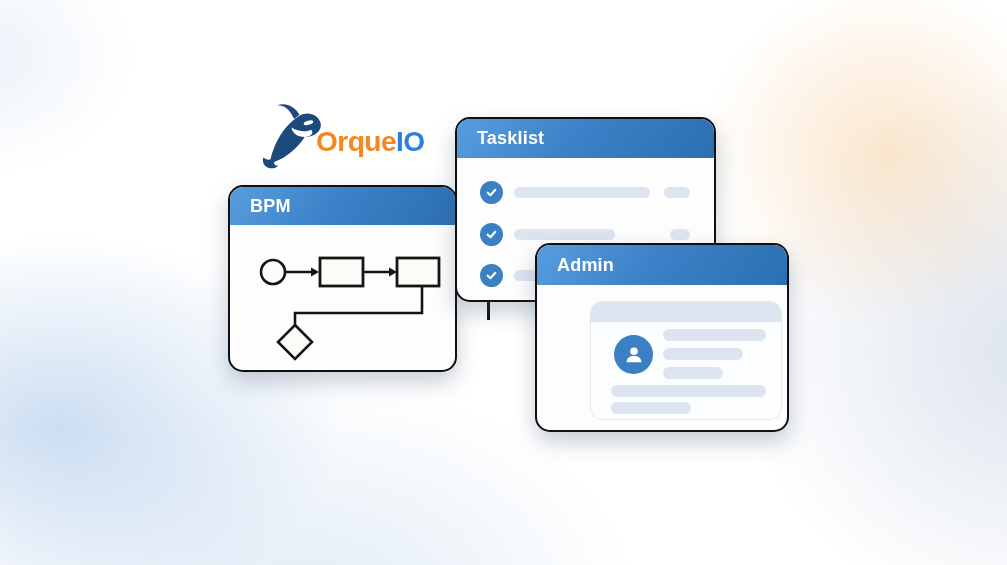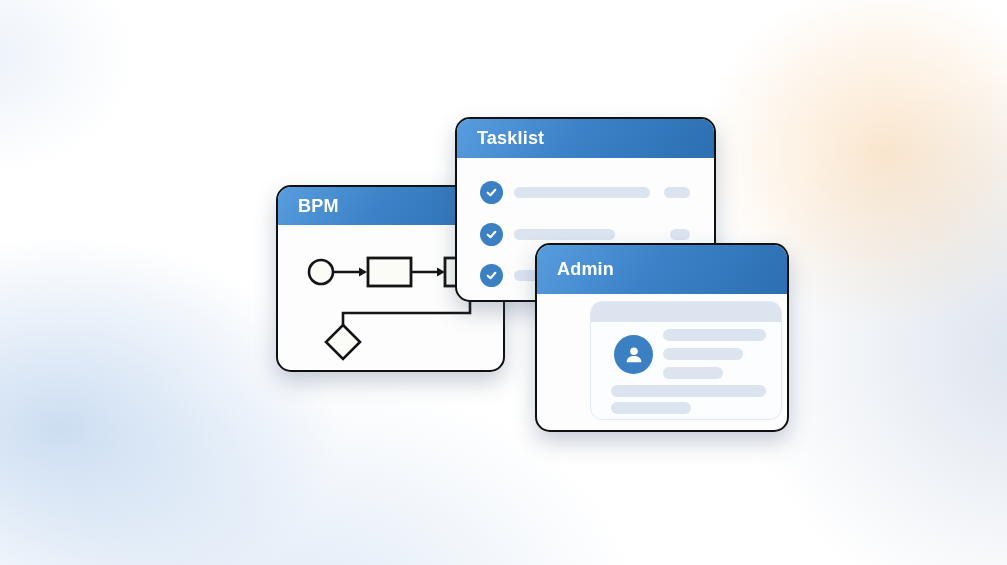--- a/index.html
+++ b/index.html
@@ -35,24 +35,45 @@
   .cbar{width:9px;background:#3a82c4;border-radius:3px;}
   #cockpit-chart{position:absolute;left:20px;top:50px;width:112px;height:106px;
     display:flex;align-items:flex-end;gap:5px;}
   .tiny{font-size:0;line-height:0;}
 </style>
 </head>
 <body>
 
 <div id="stage">
 
+  <div style="position:absolute;left:258px;top:100px;width:180px;height:70px;">
+    <span class="tiny" style="position:absolute;left:0;top:2px;">
+      <svg width="68" height="68" viewBox="0 0 64 64">
+
+        <path d="M16 62 C9 64 3 59 5 52 C8 55 12 55 16 52 C14 57 15 60 19 60 Z" fill="#1c4a7d"></path>
+
+        <path d="M30 40 C29 49 24 54 17 55 C23 47 25 43 27 37 Z" fill="#1c4a7d"></path>
+
+        <path d="M11 58 C14 42 22 24 39 13 C47 8 57 12 59 20 C60.5 27 53 33 44 33 C36 45 26 53 11 58 Z" fill="#1c4a7d"></path>
+
+        <path d="M34 16 C30 7 25 3 18 3 C27 0 35 5 39 12 Z" fill="#1c4a7d"></path>
+
+        <path d="M44 33 C37 33 32 29 31.5 24 C38 28 45 28.5 50 26 C53 29 50 32.5 44 33 Z" fill="#ffffff"></path>
+
+        <ellipse cx="47.5" cy="19.5" rx="4.6" ry="2" transform="rotate(-14 47.5 19.5)" fill="#ffffff"></ellipse>
+      </svg>
+    </span>
+    <span style="position:absolute;left:58px;top:26px;font-size:28px;font-weight:bold;letter-spacing:-.5px;">
+      <span style="color:#F6861F;">Orque</span><span style="color:#2B80DC;">IO</span>
+    </span>
+  </div>
 
   <div style="position:absolute;left:487px;top:294px;width:2.5px;height:26px;background:#101010;z-index:1;"></div>
 
-  <div class="card" style="left:228px;top:185px;width:225px;height:183px;z-index:1;margin-left:48px;">
+  <div class="card" style="left:228px;top:185px;width:225px;height:183px;z-index:1;">
     <div class="card-header" style="height:38px;font-size:18px;">
       <span>BPM</span>
     </div>
     <span class="tiny" style="position:absolute;left:0;top:0;">
       <svg width="225" height="183" viewBox="0 0 225 183">
         <circle cx="43" cy="85" r="12" fill="#fbfbf8" stroke="#141414" stroke-width="2.6"></circle>
         <line x1="55" y1="85" x2="81" y2="85" stroke="#141414" stroke-width="2.4"></line>
         <polygon points="81,80.5 89,85 81,89.5" fill="#141414"></polygon>
         <rect x="90" y="71" width="43" height="28" fill="#fbfbf8" stroke="#141414" stroke-width="2.8"></rect>
         <line x1="133" y1="85" x2="159" y2="85" stroke="#141414" stroke-width="2.4"></line>
@@ -93,21 +114,21 @@
       <div class="check-circle" style="left:23px;top:145px;">
         <svg viewBox="0 0 24 24">
             <path d="M5 12.5 L10 17 L19 7" stroke="#fff" stroke-width="4" fill="none" stroke-linecap="round" stroke-linejoin="round"></path>
           </svg>
       </div>
       <div class="bar" style="left:57px;top:151px;width:136px;"></div>
     </div>
   </div>
 
   <div class="card" style="left:535px;top:243px;width:250px;height:185px;z-index:3;">
-    <div class="card-header" style="height:49px;font-size:18px;">
+    <div class="card-header" style="height:40px;font-size:18px;">
       <span>Admin</span>
     </div>
     <div style="position:absolute;left:53px;top:56px;width:190px;height:117px;border-radius:12px;background:#fcfdfe;border:1px solid #e3e9f3;">
       <div style="position:absolute;left:0;top:0;right:0;height:20px;background:#dce4f0;border-radius:11px 11px 0 0;"></div>
       <div style="position:absolute;left:23px;top:33px;width:39px;height:39px;border-radius:50%;background:#3a80c3;display:flex;align-items:center;justify-content:center;">
         <svg width="26" height="26" viewBox="0 0 24 24">
           <circle cx="12" cy="8.6" r="3.5" fill="#fff"></circle>
           <path d="M5.2 18.6 C5.2 14.6 8.3 12.9 12 12.9 C15.7 12.9 18.8 14.6 18.8 18.6 Z" fill="#fff"></path>
         </svg>
       </div>

